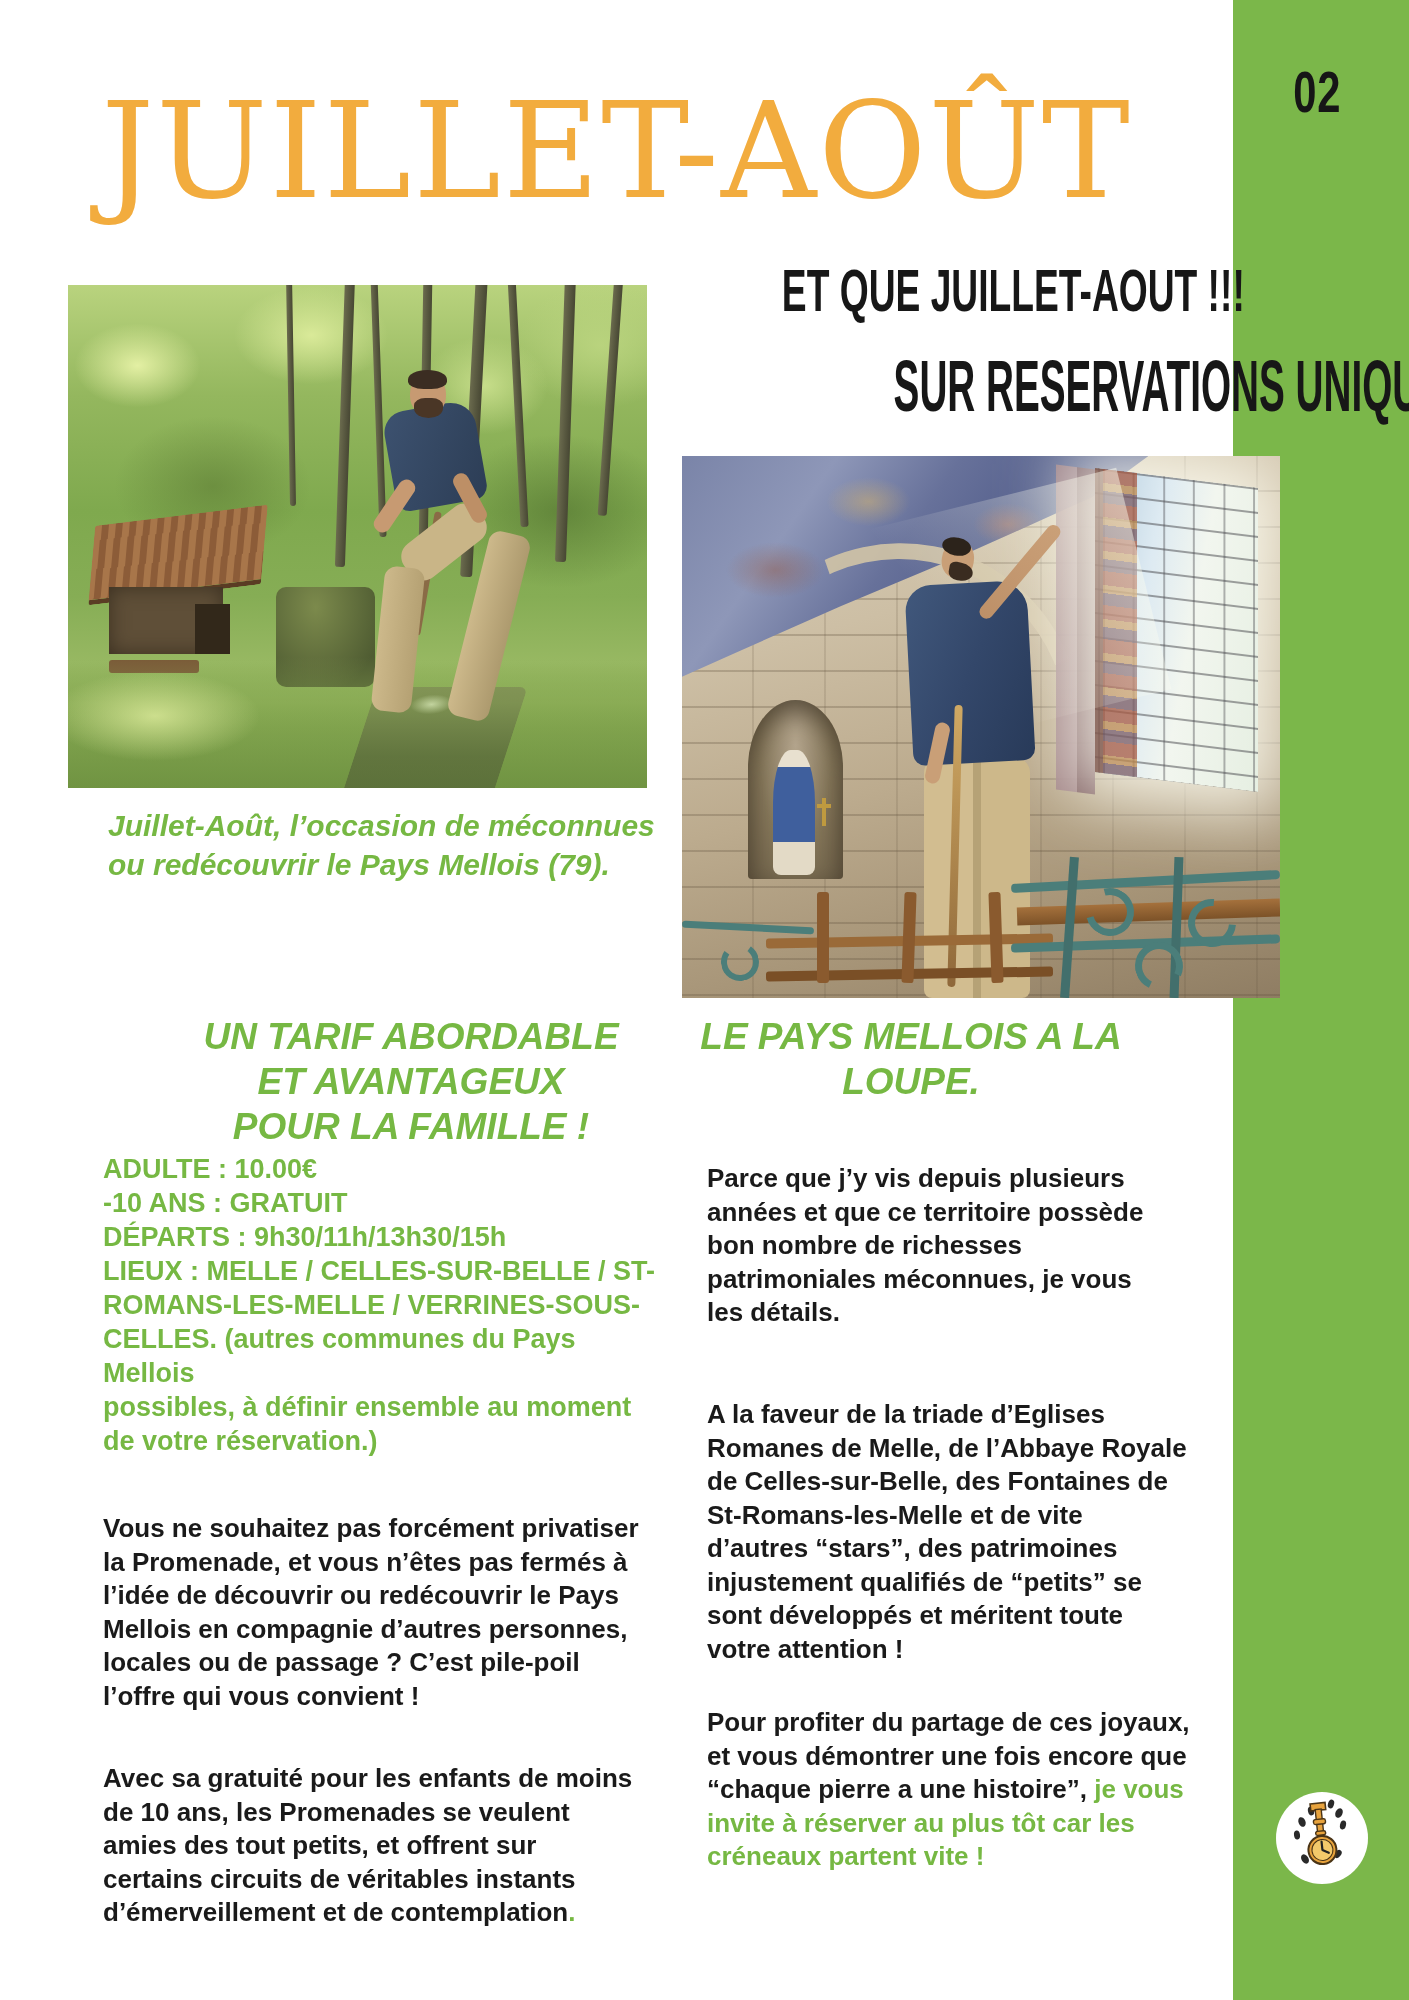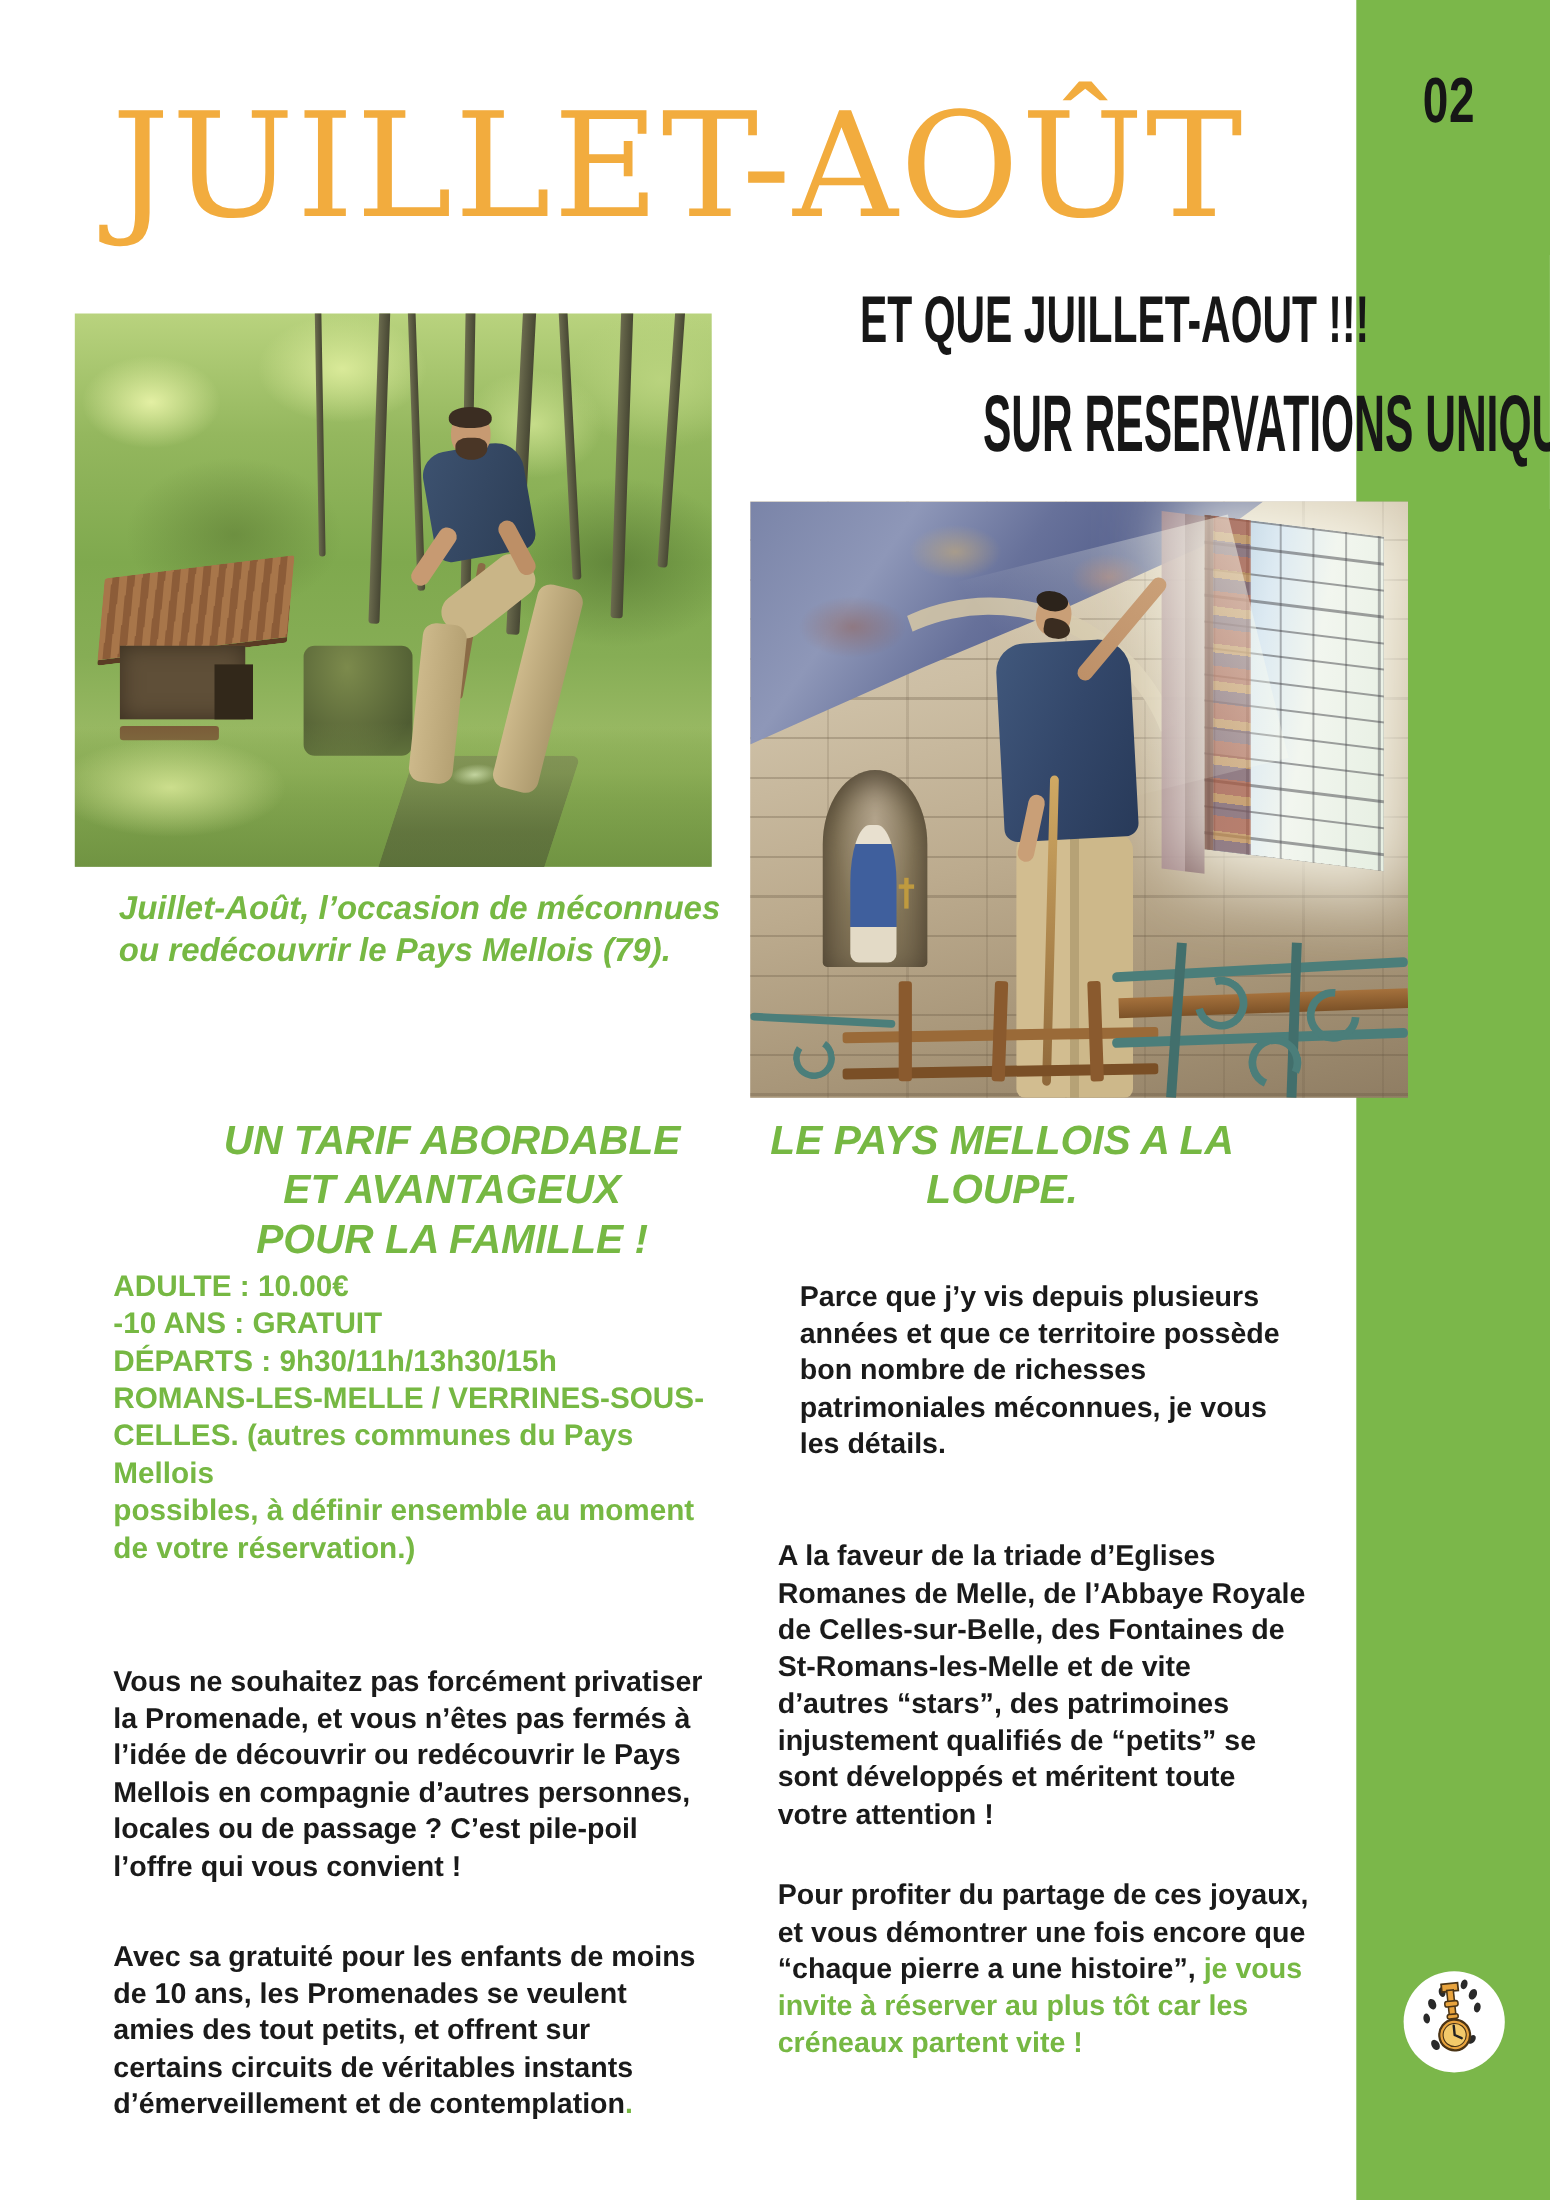--- a/index.html
+++ b/index.html
@@ -27,21 +27,21 @@
   
   .caption{left:108px;top:806px;width:566px;z-index:2;color:#76B843;
         font-size:30px;line-height:39px;font-weight:700;font-style:italic;}
   .green-heading{color:#76B843;font-size:37px;line-height:45px;font-weight:700;font-style:italic;z-index:2;text-align:center;}
   .lh{left:171px;top:1014px;width:480px;}
   .rh{left:671px;top:1014px;width:480px;}
   .tariffs{left:103px;top:1152px;width:568px;color:#76B843;font-size:27px;line-height:34px;font-weight:700;z-index:2;}
   .body-par{color:#1A1A1A;font-size:26px;line-height:33.5px;font-weight:700;z-index:2;}
   .lp1{left:103px;top:1512px;width:568px;}
   .lp2{left:103px;top:1762px;width:568px;}
-  .rp1{left:707px;top:1162px;width:520px;margin-left:20px;}
+  .rp1{left:707px;top:1162px;width:520px;}
   .rp2{left:707px;top:1398px;width:520px;}
   .rp3{left:707px;top:1706px;width:520px;}
   .green-text{color:#76B843;}
 
   
   .photo{overflow:hidden;}
   .fp{left:68px;top:285px;width:579px;height:503px;z-index:2;background:
       radial-gradient(90px 60px at 12% 16%, rgba(235,245,170,.9), rgba(235,245,170,0) 70%),
       radial-gradient(110px 70px at 42% 10%, rgba(226,240,160,.85), rgba(226,240,160,0) 70%),
       radial-gradient(90px 70px at 72% 20%, rgba(210,230,148,.8), rgba(210,230,148,0) 70%),
@@ -219,20 +219,21 @@
 
   <div class="abs green-heading lh">
       <div>UN TARIF ABORDABLE</div>
       <div>ET AVANTAGEUX</div>
       <div>POUR LA FAMILLE !</div>
     </div>
   <div class="abs tariffs">
       <div>ADULTE : 10.00€</div>
       <div>-10 ANS : GRATUIT</div>
       <div>DÉPARTS : 9h30/11h/13h30/15h</div>
+      <div>LIEUX : MELLE / CELLES-SUR-BELLE / ST-</div>
       <div>ROMANS-LES-MELLE / VERRINES-SOUS-</div>
       <div>CELLES. (autres communes du Pays Mellois</div>
       <div>possibles, à définir ensemble au moment</div>
       <div>de votre réservation.)</div>
     </div>
   <div class="abs body-par lp1">
       <div>Vous ne souhaitez pas forcément privatiser</div>
       <div>la Promenade, et vous n’êtes pas fermés à</div>
       <div>l’idée de découvrir ou redécouvrir le Pays</div>
       <div>Mellois en compagnie d’autres personnes,</div>

